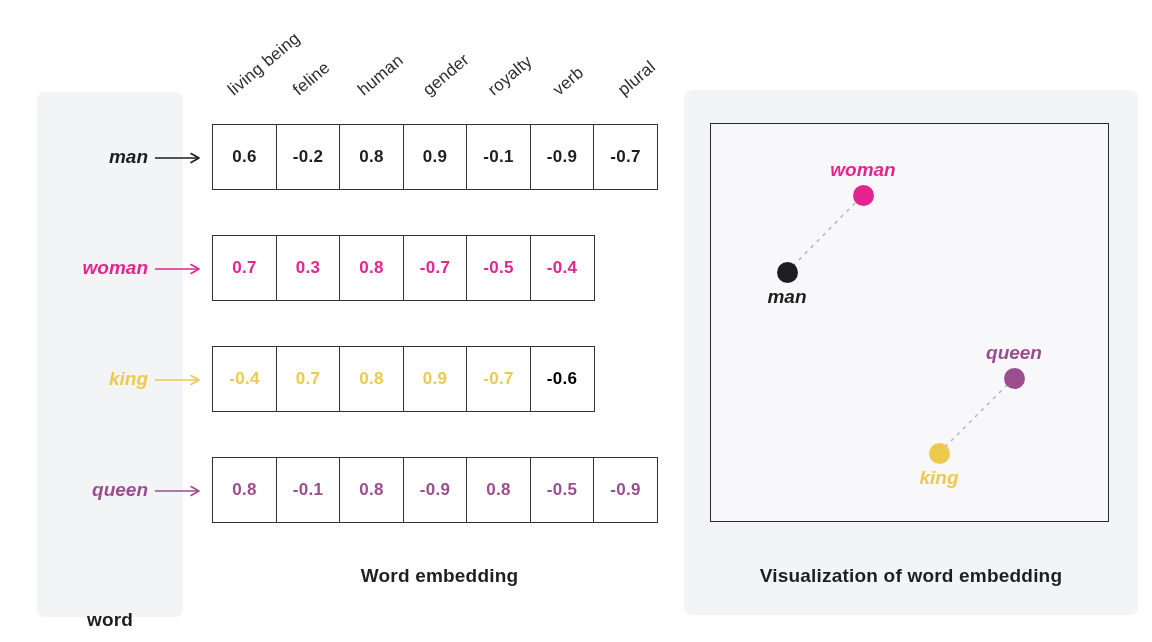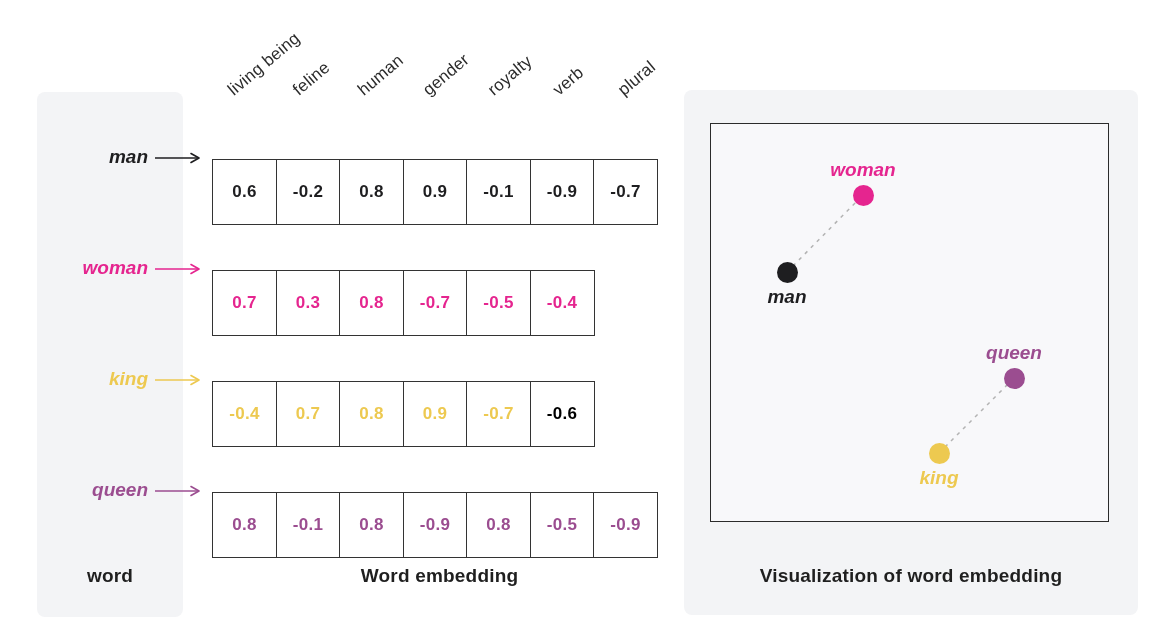--- a/index.html
+++ b/index.html
@@ -16,33 +16,33 @@
     color:#2b2b2b;transform-origin:0 0;transform:rotate(-40deg) translateY(-100%);
     letter-spacing:.2px;
   }
 
   .emb-row{position:absolute;left:0;width:680px;height:66px;}
   .row-word{
     position:absolute;left:0;top:0;width:148px;height:66px;line-height:66px;
     text-align:right;font-size:19px;font-weight:700;font-style:italic;
   }
   .row-arrow{position:absolute;left:154px;top:28px;width:48px;height:12px;}
-  .cells{position:absolute;left:212px;top:0;display:flex;margin-top:35px;}
+  .cells{position:absolute;left:212px;top:0;display:flex;}
   .cell{
     box-sizing:border-box;width:65px;height:66px;background:#ffffff;
     border:1.5px solid #333333;display:flex;align-items:center;justify-content:center;
     font-size:17px;font-weight:600;letter-spacing:.3px;
   }
   .cell + .cell{margin-left:-1.5px;}
 
   .caption{
     position:absolute;top:565px;text-align:center;font-size:19px;
     font-weight:700;color:#1f1f1f;letter-spacing:.2px;
   }
-  .caption-word{left:37px;width:146px;}
+  .caption-word{left:37px;width:146px;margin-top:44px;}
   .caption-emb{left:212px;width:455px;text-align:center;}
   .caption-viz{left:684px;width:454px;}
 
   .plot{
     position:absolute;left:710px;top:123px;width:399px;height:399px;
     box-sizing:border-box;border:1.5px solid #2b2b2b;background:#f8f8fa;
   }
   .plot svg{position:absolute;left:0;top:0;}
   .dot{position:absolute;border-radius:50%;width:21px;height:21px;}
   .dot-label{

